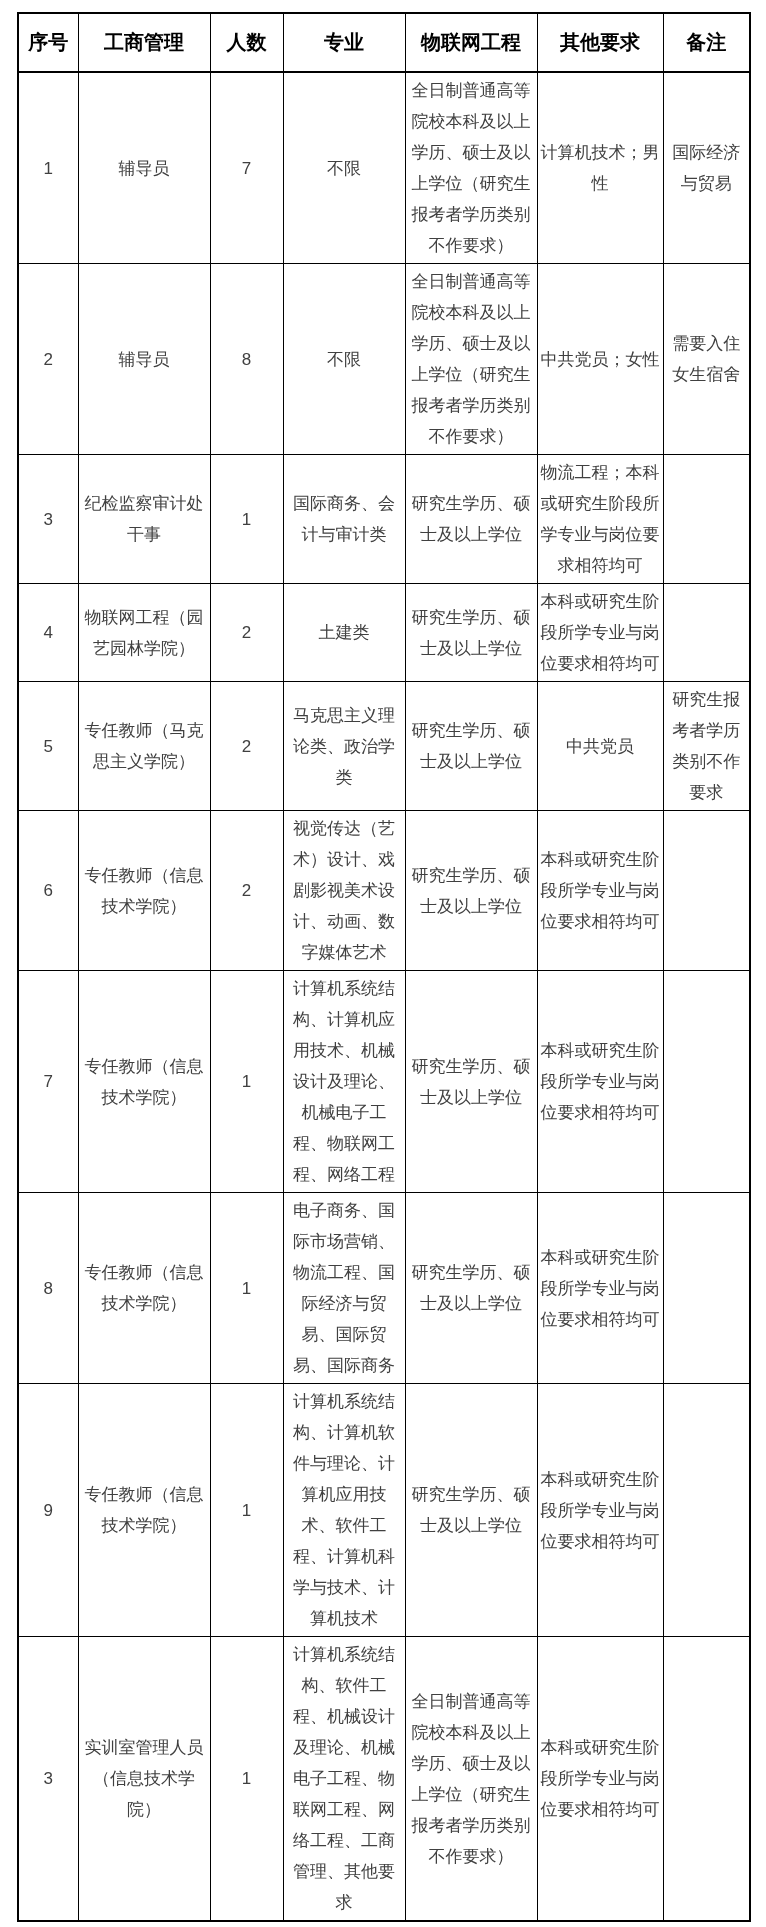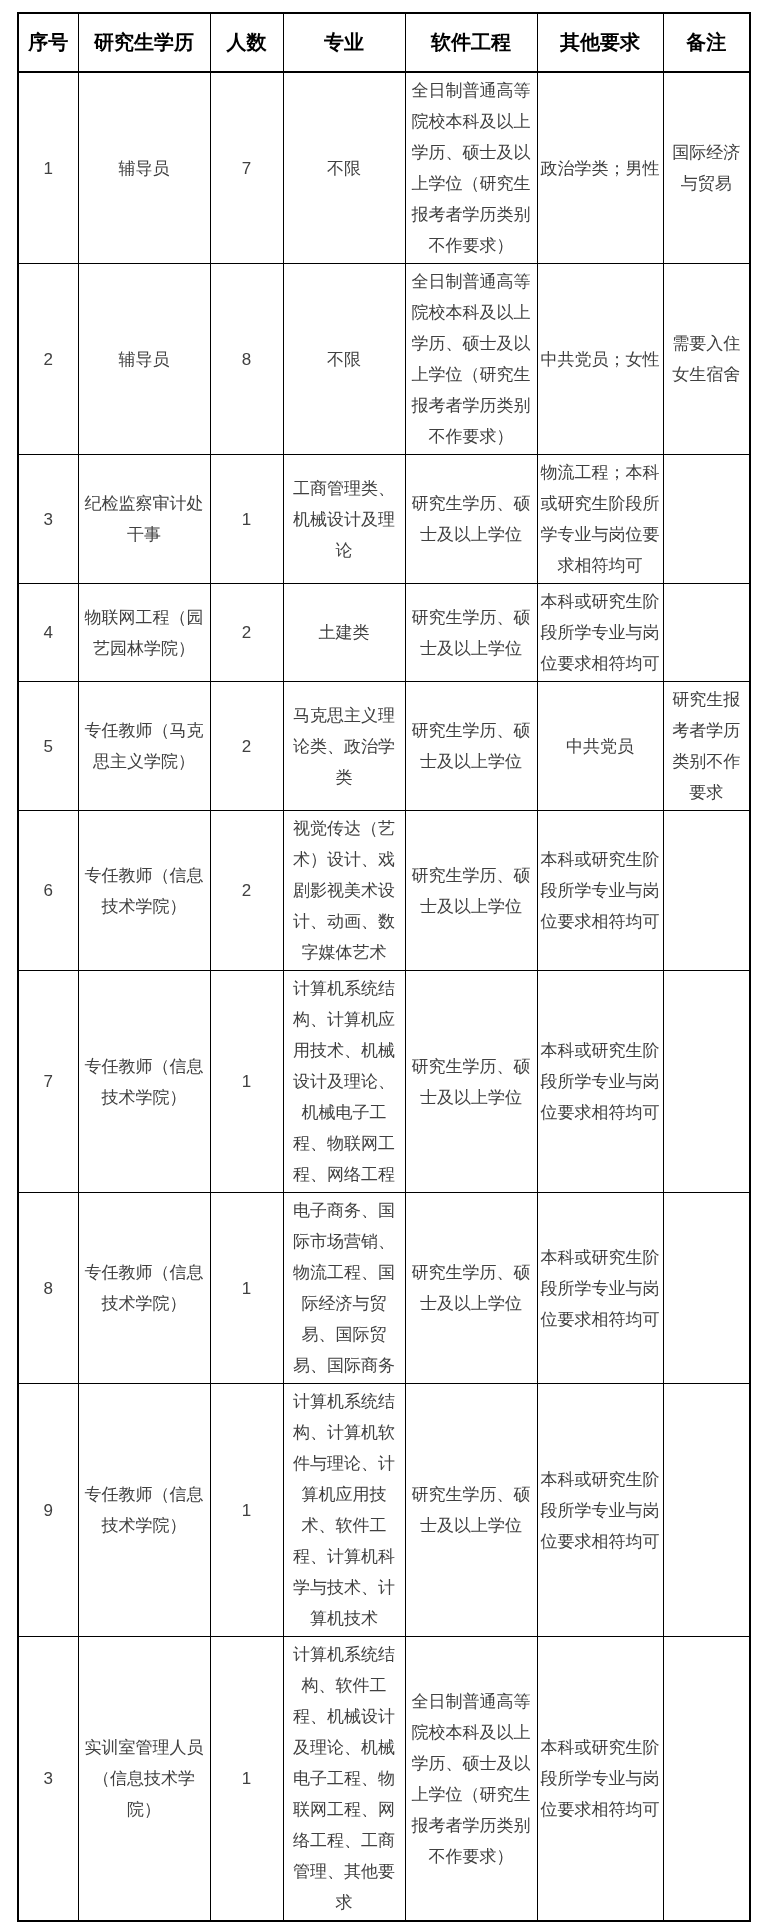--- a/index.html
+++ b/index.html
@@ -63,52 +63,52 @@
       <col style="width:132px">
       <col style="width:73px">
       <col style="width:122px">
       <col style="width:132px">
       <col style="width:126px">
       <col style="width:87px">
     </colgroup>
     <thead>
       <tr>
         <th>序号</th>
-        <th>研究生学历</th>
+        <th>工商管理</th>
         <th>人数</th>
         <th>专业</th>
-        <th>软件工程</th>
+        <th>物联网工程</th>
         <th>其他要求</th>
         <th>备注</th>
       </tr>
     </thead>
     <tbody>
         <tr>
       <td>1</td>
       <td>辅导员</td>
       <td>7</td>
       <td>不限</td>
       <td>全日制普通高等院校本科及以上学历、硕士及以上学位（研究生报考者学历类别不作要求）</td>
-      <td>政治学类；男性</td>
+      <td>计算机技术；男性</td>
       <td>国际经济与贸易</td>
     </tr>
         <tr>
       <td>2</td>
       <td>辅导员</td>
       <td>8</td>
       <td>不限</td>
       <td>全日制普通高等院校本科及以上学历、硕士及以上学位（研究生报考者学历类别不作要求）</td>
       <td>中共党员；女性</td>
       <td>需要入住女生宿舍</td>
     </tr>
         <tr>
       <td>3</td>
       <td>纪检监察审计处干事</td>
       <td>1</td>
-      <td>工商管理类、机械设计及理论</td>
+      <td>国际商务、会计与审计类</td>
       <td>研究生学历、硕士及以上学位</td>
       <td>物流工程；本科或研究生阶段所学专业与岗位要求相符均可</td>
       <td></td>
     </tr>
         <tr>
       <td>4</td>
       <td>物联网工程（园艺园林学院）</td>
       <td>2</td>
       <td>土建类</td>
       <td>研究生学历、硕士及以上学位</td>

